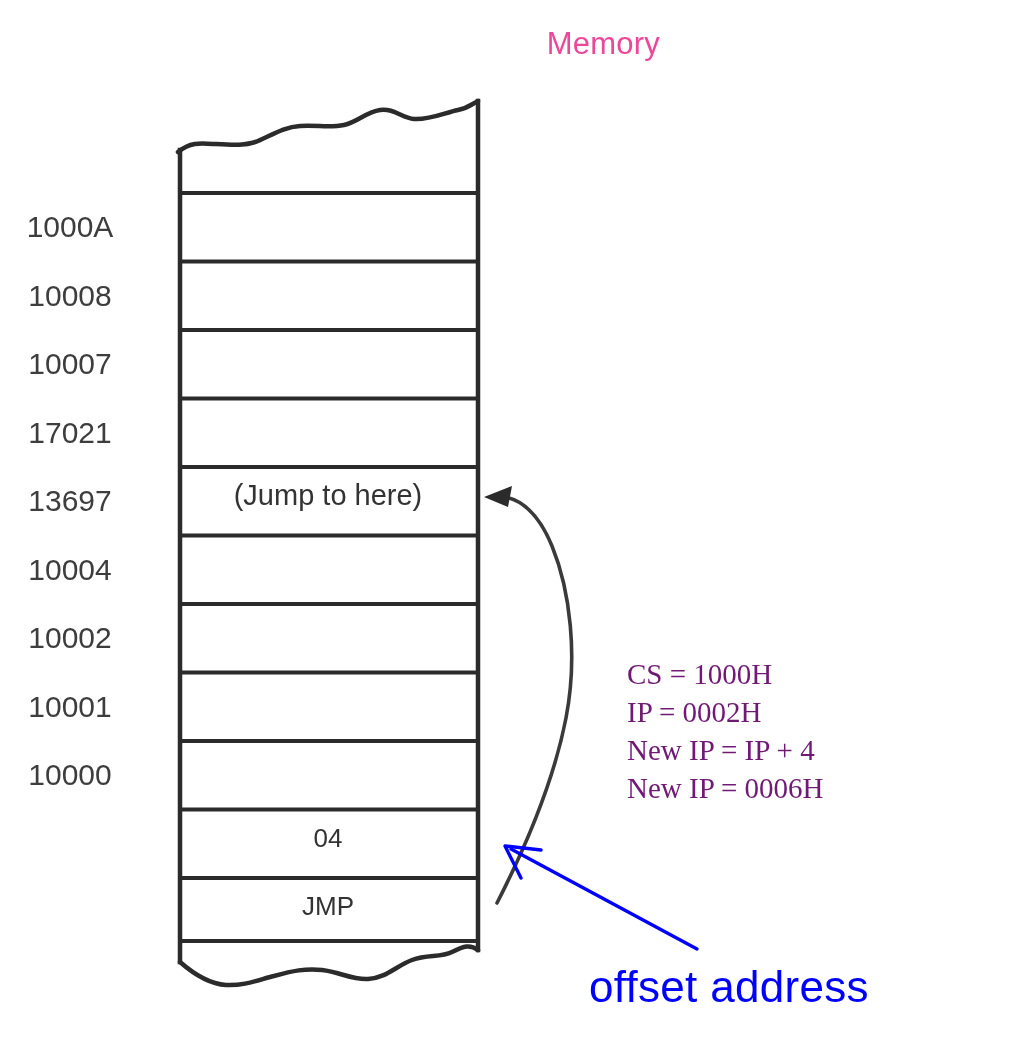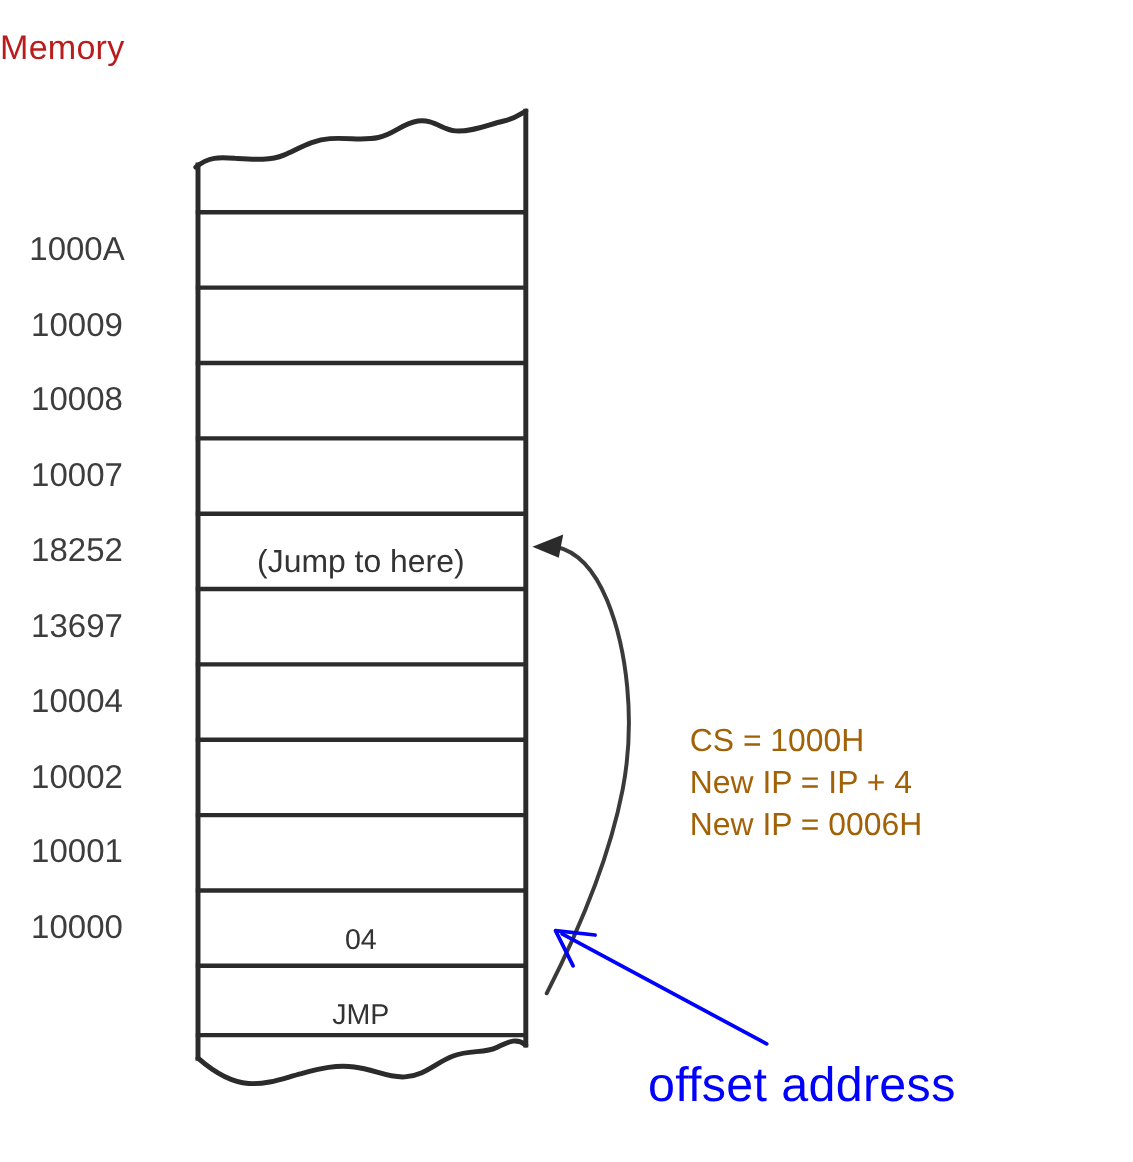--- a/index.html
+++ b/index.html
@@ -19,23 +19,23 @@
     background: #ffffff;
     overflow: hidden;
   }
 
   
   .memory-title {
     position: absolute;
     left: 0;
     top: 26px;
     width: 660px;
-    text-align: left;
+    text-align: right;
     font-size: 31px;
-    color: #b91c1c;
+    color: #ec4899;
     letter-spacing: 0.2px;
   }
 
   
   .addr-col {
     position: absolute;
     left: 0px;
     top: 193px;
     width: 158px;
   }
@@ -55,21 +55,21 @@
     position: absolute;
     left: 0;
     top: 0;
     width: 1030px;
     height: 1056px;
     pointer-events: none;
   }
   .cell-text-layer {
     position: absolute;
     left: 178px;
-    top: 203px;
+    top: 187px;
     width: 300px;
   }
   .mem-cell {
     height: 68.5px;
     line-height: 68.5px;
     text-align: center;
     font-size: 26px;
     color: #333333;
     box-sizing: border-box;
     white-space: nowrap;
@@ -78,22 +78,23 @@
     font-size: 29px;
   }
 
   
   .notes {
     position: absolute;
     left: 627px;
     top: 655px;
     font-size: 29px;
     line-height: 38px;
-    color: #a16207;
-    white-space: nowrap;
+    color: #701a75;
+    white-space: nowrap;
+    font-family: Liberation Serif, serif;
   }
   .notes .note-line { display: block; }
 
   
   .offset-caption {
     position: absolute;
     left: 589px;
     top: 962px;
     font-size: 44px;
     color: #0000ff;
@@ -104,24 +105,23 @@
 </style>
 </head>
 <body>
 
 <div id="stage">
 
   <div class="memory-title">Memory</div>
 
   <div class="addr-col">
     <div class="addr-label">1000A</div>
-    <div class="addr-label">10009</div>
     <div class="addr-label">10008</div>
     <div class="addr-label">10007</div>
-    <div class="addr-label">18252</div>
+    <div class="addr-label">17021</div>
     <div class="addr-label">13697</div>
     <div class="addr-label">10004</div>
     <div class="addr-label">10002</div>
     <div class="addr-label">10001</div>
     <div class="addr-label">10000</div>
   </div>
 
   <svg class="mem-svg" viewBox="0 0 1030 1056">
 
     <path d="M178,152
@@ -181,19 +181,20 @@
     <div class="mem-cell"></div>
     <div class="mem-cell"></div>
     <div class="mem-cell"></div>
     <div class="mem-cell"></div>
     <div class="mem-cell">04</div>
     <div class="mem-cell">JMP</div>
   </div>
 
   <div class="notes">
     <span class="note-line">CS = 1000H</span>
+    <span class="note-line">IP = 0002H</span>
     <span class="note-line">New IP = IP + 4</span>
     <span class="note-line">New IP = 0006H</span>
   </div>
 
   <div class="offset-caption">offset address</div>
 
 </div>
 
 </body></html>

